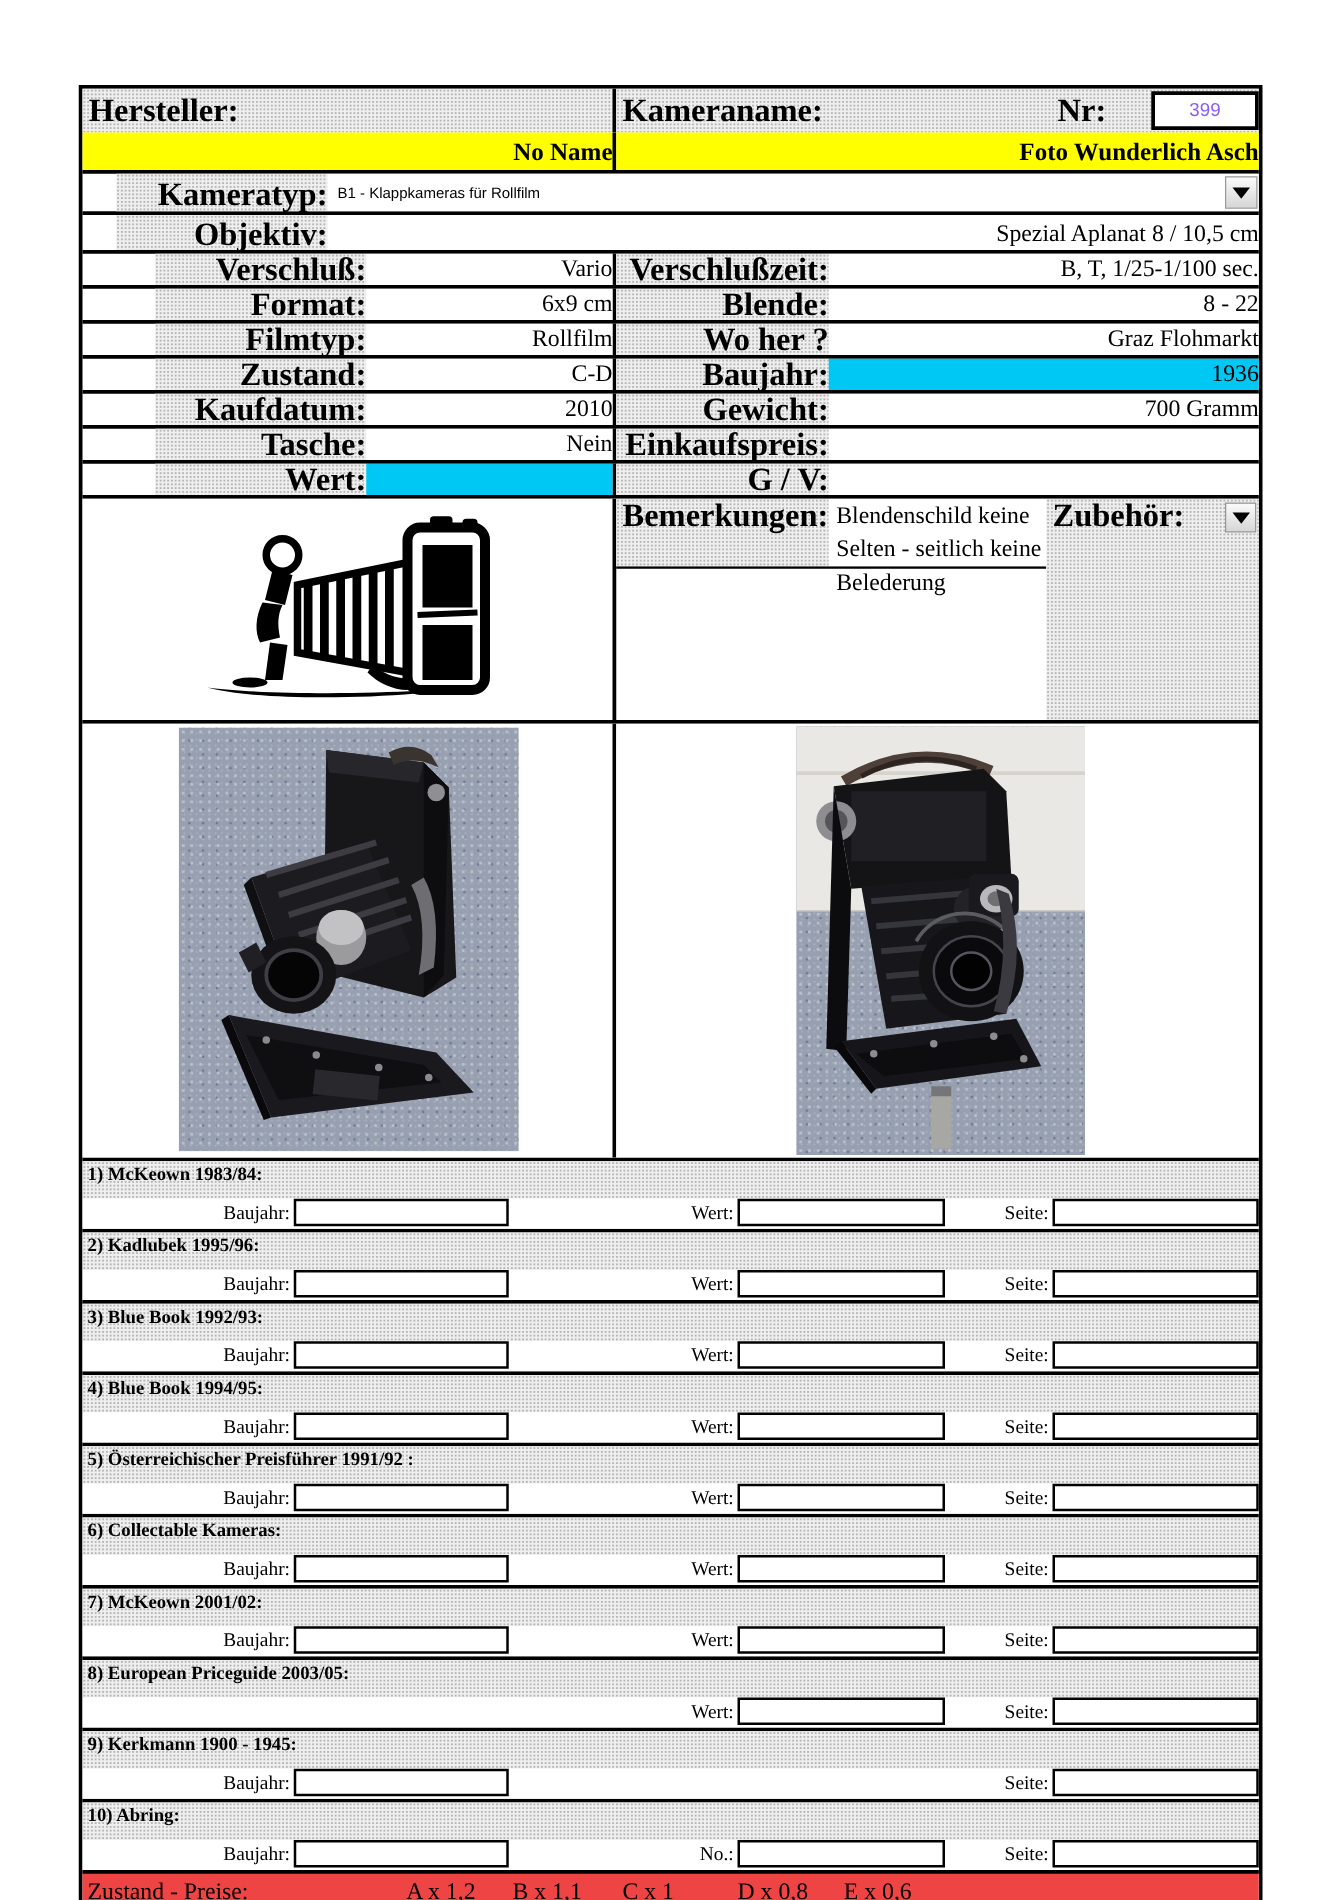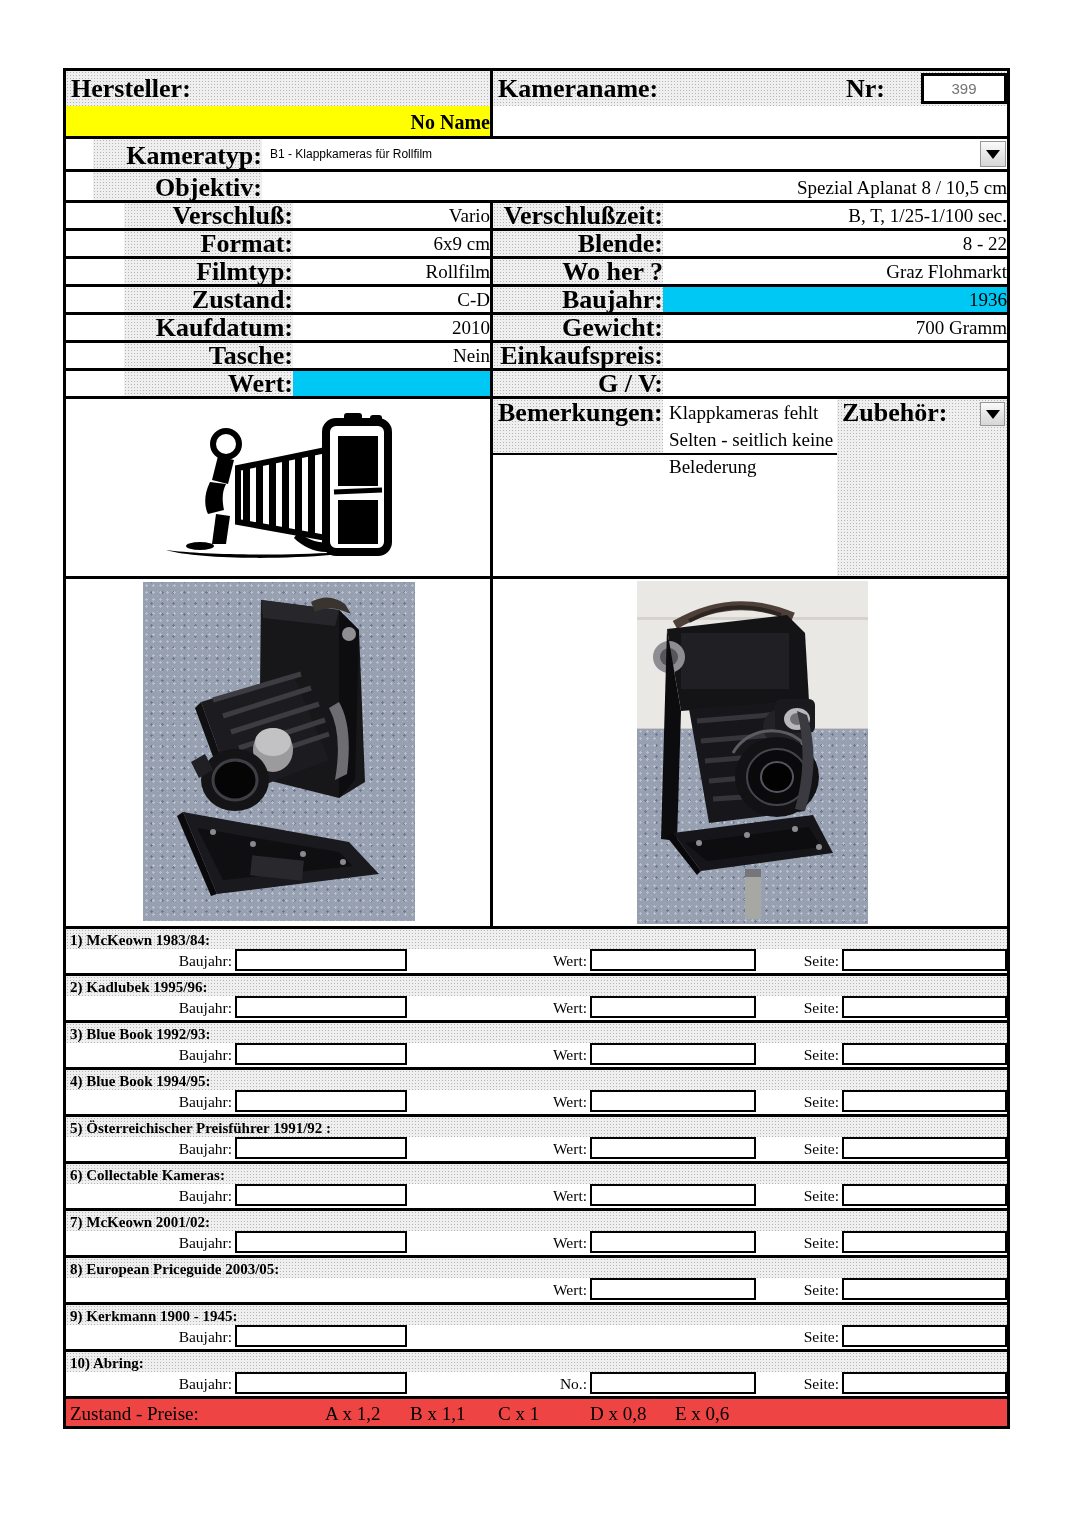--- a/index.html
+++ b/index.html
@@ -17,21 +17,21 @@
 
   
   .row-top { height:35px; }
   .cell-left { width:427px; }
   .cell-right { flex:1; position:relative; }
   .row-top .lbl { line-height:35px; }
   .nr-label { position:absolute; left:348px; top:0; line-height:35px; }
   .nr-box { position:absolute; right:0; top:2px; width:86px; height:31px; background:#fff;
             border:3px solid #000; text-align:center; line-height:25px;
             font-family:"Liberation Sans", sans-serif; font-size:15px; }
-  .nr-box span { color:#737373; cursor:pointer; }
+  .nr-box span { color:#8b5cf6; cursor:pointer; }
 
   .row-yellow { height:33px; }
   .row-yellow .cell { background:#ffff00; }
   .row-yellow .lbl { line-height:33px; font-size:20px; }
 
   
   .row-kameratyp { height:33px; }
   .label-cell-l { width:169px;margin-left:27px; }
   .label-cell-r { width:170px; }
   .combo { flex:1; background:#fff; position:relative; display:flex; align-items:center; }
@@ -82,21 +82,21 @@
                              radial-gradient(#aab 0.8px, transparent 1px);
             background-size:7px 7px, 11px 11px, 5px 5px;
             background-position:0 0, 3px 5px, 2px 2px; }
   .wall { position:absolute; left:0; top:0; right:0; height:148px; background:#eae8e4;
           border-bottom:1px solid #cfccc6; }
   .wall-line { position:absolute; left:0; top:36px; right:0; height:3px; background:#d6d3cd; }
   .photo-svg { position:absolute; inset:0; }
 
   
   .pblock { border-top:3px solid #000; }
-  .phead { height:20px; line-height:22px; font-weight:bold; font-size:15px; padding-left:4px; }
+  .phead { height:30px; line-height:22px; font-weight:bold; font-size:15px; padding-left:4px; }
   .pinputs { height:24px; position:relative; background:#fff; }
   .plab { position:absolute; top:0; height:24px; line-height:23px; font-size:15.5px; text-align:right; }
   .plab-baujahr { left:0; width:166px; }
   .plab-wert { left:340px; width:181px; }
   .plab-seite { left:694px; width:79px; }
   .pbox { position:absolute; top:0; height:22px; background:#fff; border:2px solid #000; }
   .pbox-baujahr { left:169px; width:172px; }
   .pbox-wert { left:524px; width:166px; }
   .pbox-seite { left:776px; width:165px; }
 
@@ -120,20 +120,23 @@
       <div class="lbl nr-label">Nr:</div>
       <div class="nr-box">
         <span>399</span>
       </div>
     </div>
   </div>
 
   <div class="row row-yellow bb">
     <div class="cell cell-left divider-r">
       <div class="lbl">No Name</div>
+    </div>
+    <div class="cell cell-right">
+      <div class="lbl">Foto Wunderlich Asch</div>
     </div>
   </div>
 
   <div class="row row-kameratyp bb">
     <div class="label-cell-l dotted">
       <div class="lbl">Kameratyp:</div>
     </div>
     <div class="combo">
       <span class="combo-text">B1 - Klappkameras für Rollfilm</span>
       <span class="combo-btn">
@@ -278,21 +281,21 @@
         <path d="M68 104 L64 134 L78 134 L82 106 Z" fill="#000"></path>
         <path d="M150 122 C160 130 172 134 182 132 L178 142 C166 142 154 136 146 128 Z" fill="#000"></path>
       </svg>
     </div>
     <div class="mid-right">
       <div class="bem-row">
         <div class="label-cell-r dotted">
             <div class="lbl">Bemerkungen:</div>
           </div>
         <div class="bem-val">
-          <div>Klappkameras fehlt</div>
+          <div>Blendenschild keine</div>
           <div>Selten - seitlich keine Belederung</div>
         </div>
       </div>
       <div class="zub-row">
         <div class="label-cell-r dotted">
             <div class="lbl">Zubehör:</div>
           </div>
         <div class="zub-val">
           <span></span>
           <span class="zub-btn">

